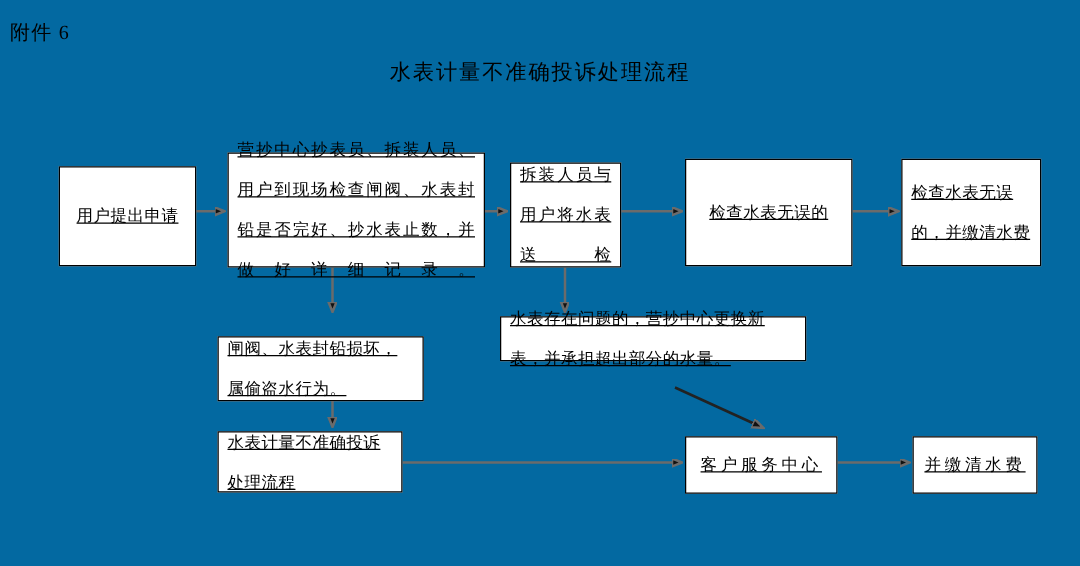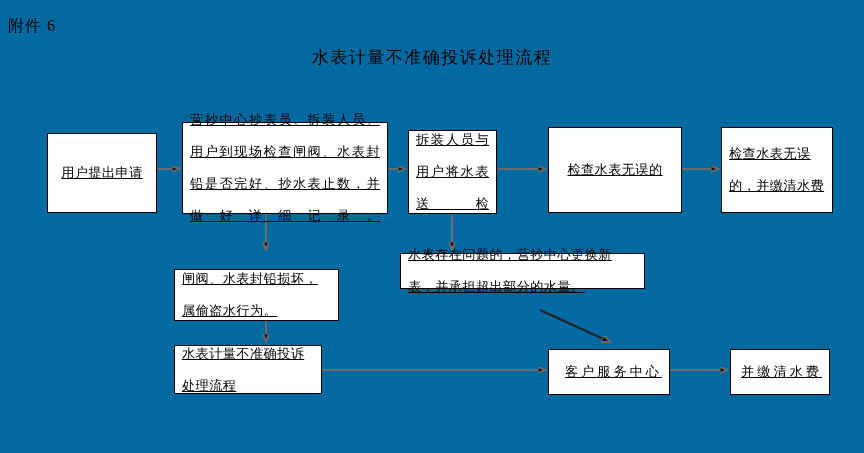--- a/index.html
+++ b/index.html
@@ -50,21 +50,21 @@
     width: 100%;
     font-size: 13.2px;
     line-height: 32px;
     letter-spacing: 0.4px;
     padding: 0 7px;
     box-sizing: border-box;
     text-decoration: underline;
   }
   .node.center .txt { text-align: center; padding: 0 3px; }
   .node.justify .txt { text-align: justify; text-align-last: justify; }
-  .node.spaced .txt { letter-spacing: 3px; text-align: right; }
+  .node.spaced .txt { letter-spacing: 3px; text-align: center; }
 
   svg.links {
     position: absolute;
     left: 0;
     top: 0;
     width: 864px;
     height: 453px;
     z-index: 1;
   }
   svg.links line, svg.links path { stroke: #6b6b6b; stroke-width: 2; }

